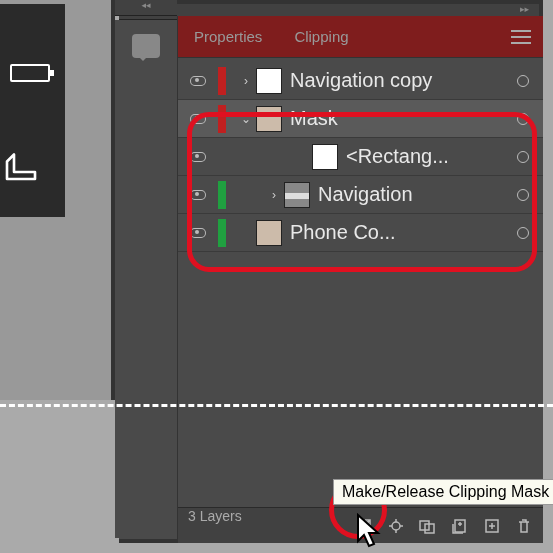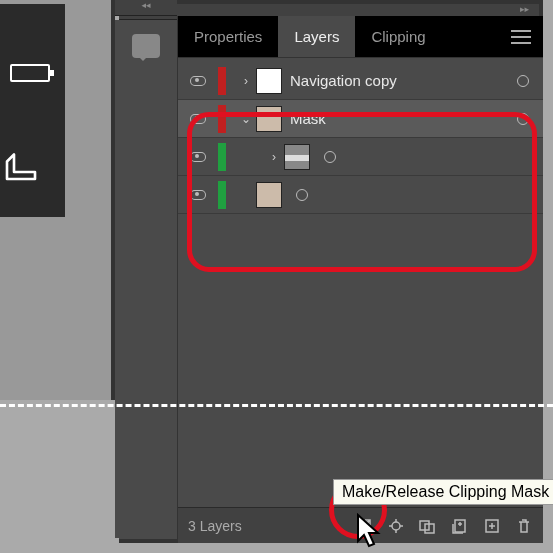--- a/index.html
+++ b/index.html
@@ -94,21 +94,21 @@
   .main {
     position: absolute;
     left: 177px; top: 16px;
     width: 366px; height: 527px;
     background: #4a4a4a;
     border-left: 1px solid #333;
   }
   .tabs {
     display: flex;
     height: 42px;
-    background: #000000;
+    background: #7f1d1d;
     border-bottom: 1px solid #333;
     align-items: center;
   }
   .tab {
     padding: 0 16px;
     height: 100%;
     display: flex; align-items: center;
     color: #999;
     cursor: pointer;
     font-size: 15px;
@@ -162,21 +162,21 @@
     border: 1px solid #222;
     margin-right: 8px;
     position: relative;
     flex-shrink: 0;
   }
   .thumb.phone { background: #cba; }
   .thumb.nav { background: #888; }
   .thumb.nav::after { content:''; position:absolute; left:0; top:10px; width:100%; height:6px; background:#ddd; }
   .label {
     color: #e8e8e8;
-    font-size: 15px;
+    font-size: 20px;
     flex: 1;
     white-space: nowrap;
     overflow: hidden;
     text-overflow: ellipsis;
   }
   .target {
     width: 12px; height: 12px;
     border: 1.5px solid #bbb;
     border-radius: 50%;
     margin: 0 14px 0 6px;
@@ -197,21 +197,20 @@
     border-top: 3px dashed #fff;
     z-index: 10;
   }
   .bottom-bar {
     position: absolute;
     bottom: 0; left: 0;
     width: 100%; height: 36px;
     background: #414141;
     border-top: 1px solid #2a2a2a;
     display: flex;
-    align-items: center;
     padding: 0 10px;
   }
   .layer-count {
     color: #aaa;
     font-size: 14px;
   }
   .bottom-icons {
     margin-left: auto;
     display: flex;
     gap: 14px;
@@ -268,21 +267,20 @@
 
 <div class="collapse-bar">◂◂</div>
 
 <div class="toolbar">
   <div class="comment-icon"></div>
 </div>
 
 <div class="main">
   <div class="tabs">
     <div class="tab">Properties</div>
-    <div class="tab active">Layers</div>
     <div class="tab">Clipping</div>
     <div class="menu-burger">
         <span></span>
         <span></span>
         <span></span>
       </div>
   </div>
 
   <div class="layer-list" id="layer-list">
     <div class="highlight-box"></div>
@@ -305,35 +303,50 @@
         <div class="spacer"></div>
         <div class="disclosure">⌄</div>
         <div class="thumb phone"></div>
         <div class="label">Mask</div>
         <div class="target"></div>
       </div>
       <div class="layer-row">
         <div class="vis-col">
           <div class="eye"></div>
         </div>
+        <div class="edge-bar" style="background: transparent;"></div>
+        <div class="spacer"></div>
+        <div class="indent"></div>
+        <div class="indent"></div>
+        <div class="disclosure"></div>
+        <div class="thumb "></div>
+        <div class="label">&lt;Rectang...</div>
+        <div class="target"></div>
+      </div>
+      <div class="layer-row">
+        <div class="vis-col">
+          <div class="eye"></div>
+        </div>
         <div class="edge-bar" style="background: rgb(32, 160, 64);"></div>
         <div class="spacer"></div>
         <div class="indent"></div>
         <div class="disclosure">›</div>
         <div class="thumb nav"></div>
+        <div class="label">Navigation</div>
         <div class="target"></div>
       </div>
       <div class="layer-row">
         <div class="vis-col">
           <div class="eye"></div>
         </div>
         <div class="edge-bar" style="background: rgb(32, 160, 64);"></div>
         <div class="spacer"></div>
         <div class="disclosure"></div>
         <div class="thumb phone"></div>
+        <div class="label">Phone Co...</div>
         <div class="target"></div>
       </div>
     </div>
 
   <div class="tooltip">Make/Release Clipping Mask</div>
   <div class="red-circle"></div>
   <svg class="cursor-arrow" width="36" height="40">
     <path d="M4 2 L4 28 L10 22 L15 33 L20 31 L15 20 L24 20 Z" fill="#fff" stroke="#000" stroke-width="2"></path>
   </svg>
 

